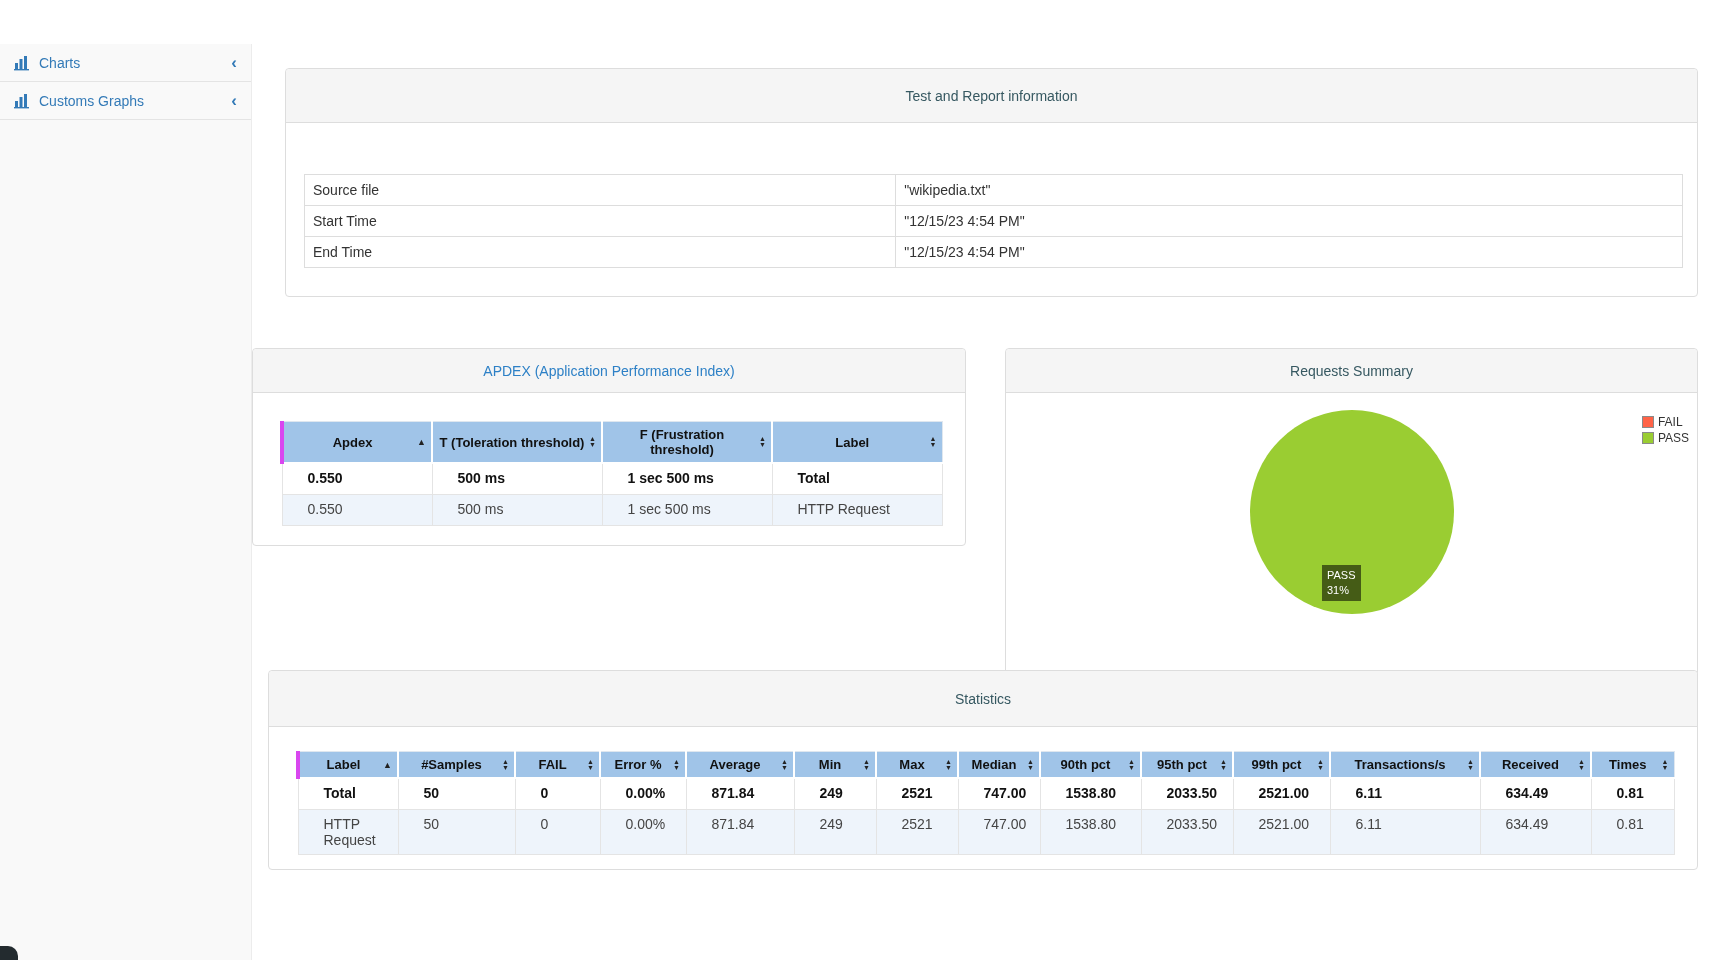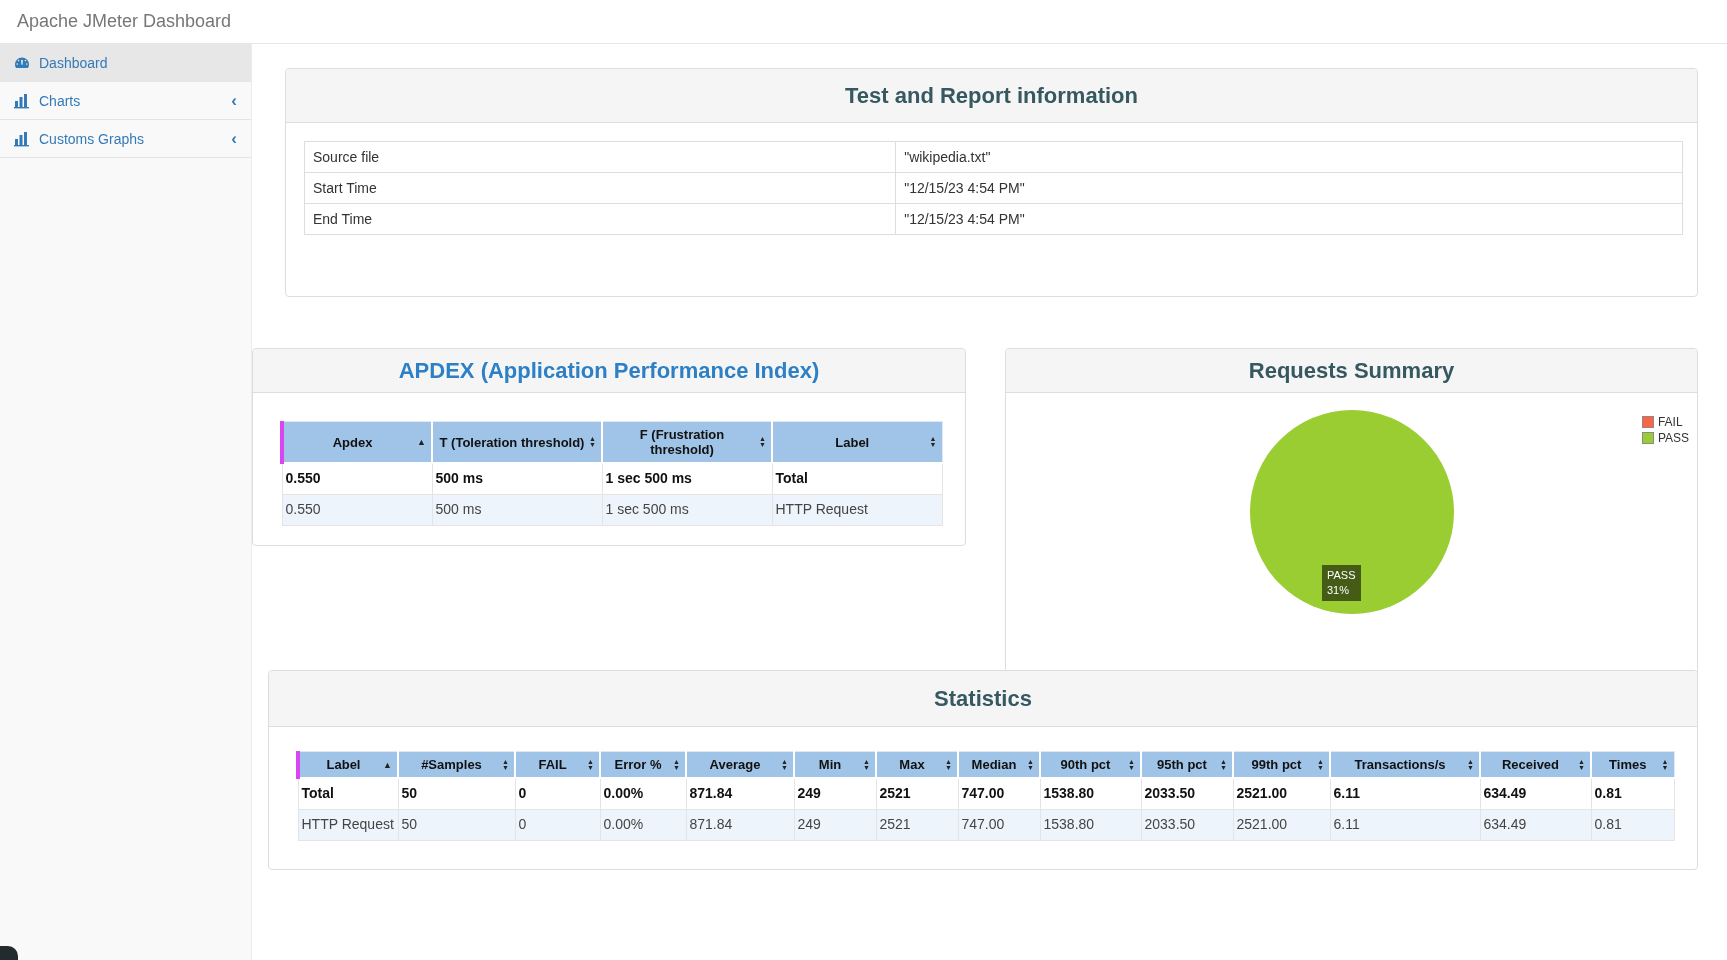--- a/index.html
+++ b/index.html
@@ -19,42 +19,42 @@
                border-bottom:1px solid #e4e4e4; color:#337ab7; font-size:14px; cursor:pointer; }
   .side-item.active { background:#e7e7e7; }
   .side-icon { width:16px; height:16px; margin-right:9px; flex:0 0 auto; display:inline-flex; }
   .side-icon svg { width:16px; height:16px; fill:#337ab7; }
   .chev { margin-left:auto; font-size:17px; line-height:1; color:#337ab7; font-weight:bold; }
 
   
   .panel { position:absolute; background:#fff; border:1px solid #ddd; border-radius:4px; }
   .panel-hd { background:#f5f5f5; border-bottom:1px solid #ddd; display:flex; align-items:center;
               justify-content:center; border-radius:4px 4px 0 0; }
-  .panel-hd .t { font-weight:bold; font-size:22px; color:#365861; }
+  .panel-hd .t { font-weight:normal; font-size:14px; color:#365861; }
   .panel-hd .t.blue { color:#2d80c6; }
 
   
   .panel-info { left:285px; top:68px; width:1413px; height:229px; }
   .panel-info .panel-hd { height:54px; }
   .panel-info .body { padding:18px 0 0 18px; }
-  .info-table { border-collapse:collapse; width:1379px; table-layout:fixed; }
+  .info-table { border-collapse:collapse; width:1379px; table-layout:fixed;margin-top:33px; }
   .info-table td { border:1px solid #ddd; font-size:14px; color:#333; padding:6px 8px; height:31px;
                    background:#fff; }
   .info-table col.c1 { width:42.9%; }
 
   
   .blue-table { border-collapse:collapse; table-layout:fixed; }
   .blue-table th { background:#a0c4e8; font-size:13px; font-weight:bold; color:#111;
                    text-align:center; position:relative; padding:5px 16px 5px 6px;
                    border:2px solid #fff; }
   .blue-table th.group { background:#98bfe4; padding:3px 6px; }
   .blue-table th:first-child { border-left:4px solid #d946ef; }
   .blue-table th:last-child  { border-right:1px solid #dfe7ef; }
   .blue-table tr:first-child th { border-top:1px solid #dfe7ef; }
-  .blue-table td { border:1px solid #e4e4e4; font-size:14px; color:#444; padding:6px 3px;
+  .blue-table td { border:1px solid #e4e4e4; font-size:14px; color:#444; padding:6px 25px;
                    text-align:left; background:#fff; vertical-align:top; }
   .blue-table tr.bold td { font-weight:bold; color:#111; }
   .blue-table tr.alt td { background:#eef4fb; }
   .sort { position:absolute; right:5px; top:50%; transform:translateY(-50%);
           display:flex; flex-direction:column; align-items:center; color:#222; }
   .sort.both span { font-size:7px; line-height:6px; }
   .sort.asc span { font-size:9px; line-height:9px; }
 
   
   .panel-apdex { left:252px; top:348px; width:714px; height:198px; }
@@ -86,33 +86,22 @@
 
   
   .corner-chip { position:absolute; left:0; bottom:0; width:18px; height:14px; background:#232b2f;
                  border-top-right-radius:10px; }
 </style>
 </head>
 <body>
 
 <div class="screen">
 
-  <div class="navbar">
-    <span class="navbar-title">Apache JMeter Dashboard</span>
-  </div>
 
   <div class="sidebar">
-    <div class="side-item active">
-      <span class="side-icon">
-        <svg viewBox="0 0 16 16">
-            <path d="M8 2.5a7 7 0 0 0-7 7c0 1.4.45 2.5 1.1 3.4h11.8c.65-.9 1.1-2 1.1-3.4a7 7 0 0 0-7-7zm0 2.2c.5 0 .9.4.9.9l-.25 3.6a.65.65 0 1 1-1.3 0L7.1 5.6c0-.5.4-.9.9-.9zM3.2 9.9a.8.8 0 1 1 0-1.6.8.8 0 0 1 0 1.6zm9.6 0a.8.8 0 1 1 0-1.6.8.8 0 0 1 0 1.6zM4.6 6.4a.8.8 0 1 1 0-1.6.8.8 0 0 1 0 1.6zm6.8 0a.8.8 0 1 1 0-1.6.8.8 0 0 1 0 1.6z"></path>
-          </svg>
-      </span>
-      <span>Dashboard</span>
-    </div>
     <div class="side-item">
       <span class="side-icon">
         <svg viewBox="0 0 16 16">
             <rect x="1" y="8" width="3" height="6"></rect>
             <rect x="5.5" y="4" width="3" height="10"></rect>
             <rect x="10" y="1" width="3" height="13"></rect>
             <rect x="0" y="14" width="15" height="1.4"></rect>
           </svg>
       </span>
       <span>Charts</span>

